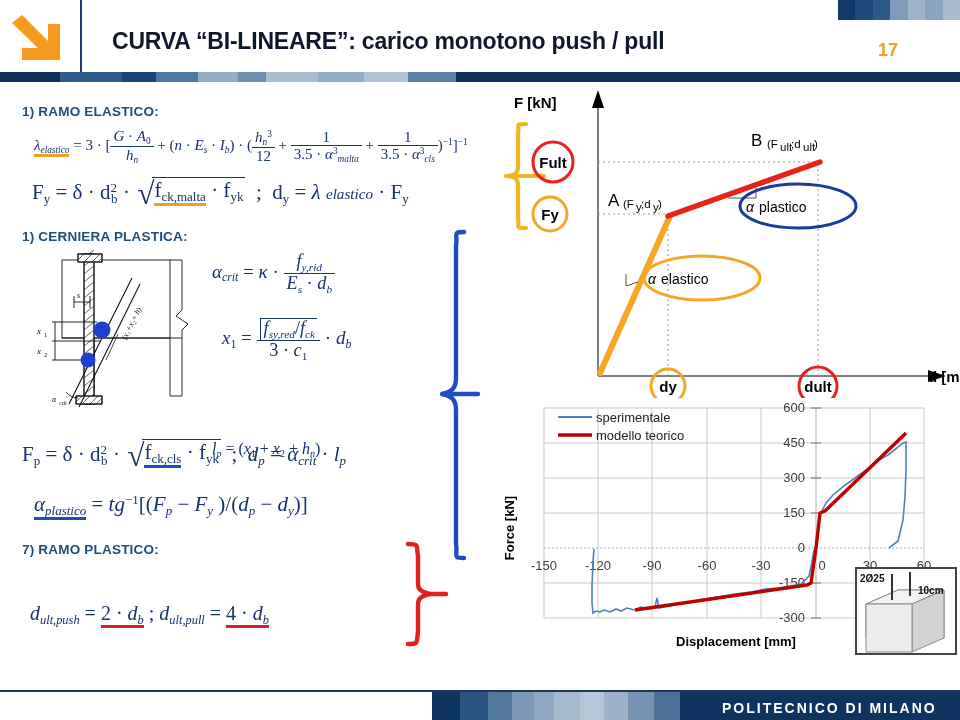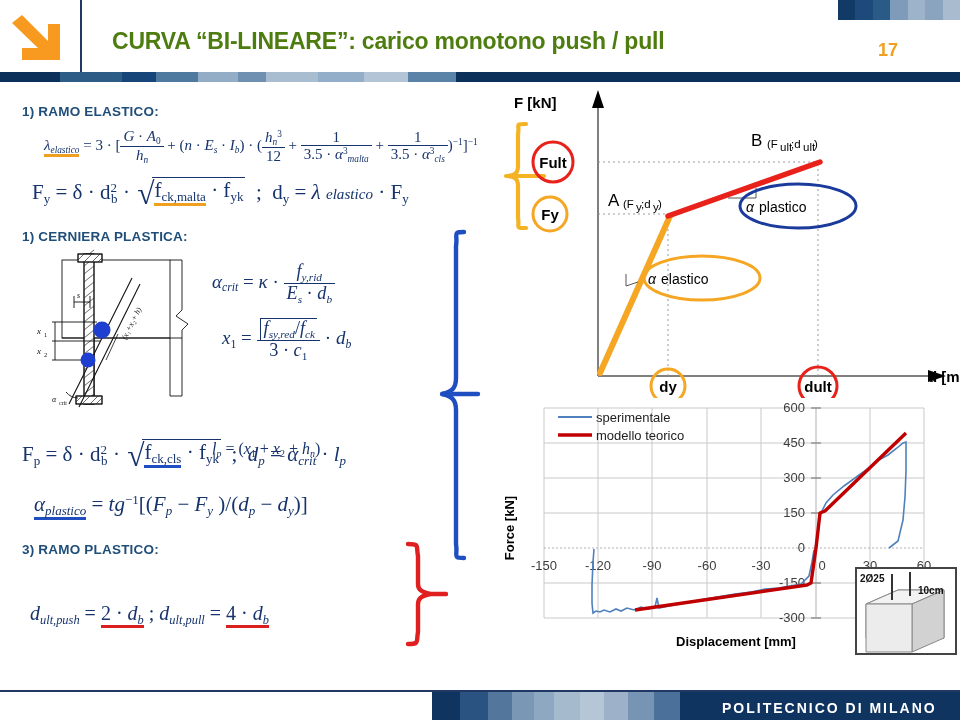--- a/index.html
+++ b/index.html
@@ -10,21 +10,21 @@
   .slide{position:absolute;left:0;top:0;width:960px;height:720px;}
 
   
   .hdr-blocks{position:absolute;top:0;left:820px;width:140px;height:20px;display:flex;}
   .hdr-blocks i{display:block;height:100%;flex:1;}
 
   .logo-arrow{position:absolute;left:8px;top:14px;width:62px;height:52px;}
   .hdr-divider{position:absolute;left:80px;top:0;width:2px;height:72px;background:#1f3864;}
   .slide-title{
     position:absolute;left:112px;top:28px;width:700px;
-    font-size:23px;font-weight:bold;color:#4d7c0f;letter-spacing:-0.2px;white-space:nowrap;
+    font-size:23px;font-weight:bold;color:#0f172a;letter-spacing:-0.2px;white-space:nowrap;
   }
   .slide-number{position:absolute;left:878px;top:40px;font-size:18px;font-weight:bold;color:#f0a020;}
   .hdr-band{position:absolute;left:0;top:72px;width:960px;height:10px;display:flex;background:#0f3460;}
   .hdr-band i{display:block;height:100%;}
 
   
   .sec-label{
     position:absolute;font-size:13.5px;font-weight:bold;color:#1f4e79;
     white-space:nowrap;letter-spacing:0.2px;
   }
@@ -111,21 +111,21 @@
     <i style="width:28px;background:#6f90b0"></i>
     <i style="width:52px;background:#a8bdd0"></i>
     <i style="width:46px;background:#93aec8"></i>
     <i style="width:44px;background:#b2c4d5"></i>
     <i style="width:48px;background:#5b83a8"></i>
     <i style="width:504px;background:#0b3059"></i>
   </div>
 
   <div class="sec-label" style="left:22px;top:104px;">1)   RAMO ELASTICO:</div>
 
-  <div class="math" style="left:34px;top:128px;font-size:15px;line-height:1.0;margin-left:10px;">
+  <div class="math" style="left:34px;top:128px;font-size:15px;line-height:1.0;">
     <span class="ul-orange"><span class="mi">λ</span><span class="sub">elastico</span></span>
     = 3 · [<span class="frac"><span class="num"><span class="mi">G</span> · <span class="mi">A</span><span class="subn">0</span></span><span class="den"><span class="mi">h</span><span class="sub">n</span></span></span>
     + (<span class="mi">n</span> · <span class="mi">E</span><span class="sub">s</span> · <span class="mi">I</span><span class="sub">b</span>) · (<span class="frac"><span class="num"><span class="mi">h</span><span class="sub">n</span><span class="sup">3</span></span><span class="den">12</span></span>
     + <span class="frac"><span class="num">1</span><span class="den">3.5 · <span class="mi">α</span><span class="sup">3</span><span class="sub">malta</span></span></span>
     + <span class="frac"><span class="num">1</span><span class="den">3.5 · <span class="mi">α</span><span class="sup">3</span><span class="sub">cls</span></span></span>)<span class="sup">−1</span>]<span class="sup">−1</span>
   </div>
 
   <div class="math" style="left:32px;top:176px;font-size:21px;">
     F<span class="sub" style="font-style:normal">y</span> = δ · d<span style="font-size:0.62em;position:relative;top:-0.5em">2</span><span class="sub" style="font-style:normal;margin-left:-0.45em">b</span> ·
     <span class="rad"><span class="radsym">√</span><span class="radbar"><span class="ul-orange">f<span class="sub" style="font-style:normal">ck,malta</span></span> · f<span class="sub" style="font-style:normal">yk</span></span></span>
@@ -176,21 +176,21 @@
     <text x="15" y="86" font-size="9" font-style="italic" fill="#111" font-family="Liberation Serif, serif">x</text>
     <text x="22" y="89" font-size="6.5" fill="#111" font-family="Liberation Serif, serif">1</text>
     <text x="15" y="106" font-size="9" font-style="italic" fill="#111" font-family="Liberation Serif, serif">x</text>
     <text x="22" y="109" font-size="6.5" fill="#111" font-family="Liberation Serif, serif">2</text>
     <text x="55" y="50" font-size="8" font-style="italic" fill="#111" font-family="Liberation Serif, serif">s</text>
     <text x="30" y="154" font-size="8" font-style="italic" fill="#111" font-family="Liberation Serif, serif">α</text>
     <text x="37" y="157" font-size="6" fill="#111" font-family="Liberation Serif, serif">crit</text>
     <text transform="translate(104,92) rotate(-63)" font-size="8" font-style="italic" fill="#111" font-family="Liberation Serif, serif">(x₁+x₂+ h)</text>
   </svg>
 
-  <div class="math" style="left:212px;top:262px;font-size:19px;">
+  <div class="math" style="left:212px;top:252px;font-size:19px;">
     <span class="mi">α</span><span class="sub">crit</span> = <span class="mi">κ</span> ·
     <span class="frac" style="font-size:0.96em;"><span class="num"><span class="mi">f</span><span class="sub">y,rid</span></span><span class="den"><span class="mi">E</span><span class="sub">s</span> · <span class="mi">d</span><span class="sub">b</span></span></span>
   </div>
 
   <div class="math" style="left:222px;top:318px;font-size:19px;">
     <span class="mi">x</span><span class="subn">1</span> =
     <span class="frac" style="font-size:0.96em;"><span class="num"><span style="border-left:1.3px solid #16336b;border-top:1.3px solid #16336b;padding:0 2px 0 3px;display:inline-block;"><span class="mi">f</span><span class="sub">sy,red</span>/<span class="mi">f</span><span class="sub">ck</span></span></span><span class="den">3 · <span class="mi">c</span><span class="subn">1</span></span></span>
     · <span class="mi">d</span><span class="sub">b</span>
   </div>
 
@@ -202,21 +202,21 @@
     F<span class="sub" style="font-style:normal">p</span> = δ · d<span style="font-size:0.62em;position:relative;top:-0.5em">2</span><span class="sub" style="font-style:normal;margin-left:-0.45em">b</span> ·
     <span class="rad"><span class="radsym">√</span><span class="radbar"><span class="ul-blue">f<span class="sub" style="font-style:normal">ck,cls</span></span> · f<span class="sub" style="font-style:normal">yk</span></span></span>
     &nbsp;;&nbsp; <span class="mi">d</span><span class="sub">p</span> = <span class="mi">α</span><span class="sub">crit</span> · <span class="mi">l</span><span class="sub">p</span>
   </div>
 
   <div class="math" style="left:34px;top:492px;font-size:21px;">
     <span class="ul-blue"><span class="mi">α</span><span class="sub">plastico</span></span> =
     <span class="mi">tg</span><span class="sup">−1</span>[(<span class="mi">F</span><span class="sub">p</span> − <span class="mi">F</span><span class="sub">y</span> )/(<span class="mi">d</span><span class="sub">p</span> − <span class="mi">d</span><span class="sub">y</span>)]
   </div>
 
-  <div class="sec-label" style="left:22px;top:542px;">3)   RAMO PLASTICO:</div>
+  <div class="sec-label" style="left:22px;top:542px;">7)   RAMO PLASTICO:</div>
 
 
   <div class="math" style="left:30px;top:602px;font-size:20px;">
     <span class="mi">d</span><span class="sub">ult,push</span> = <span class="ul-red">2 · <span class="mi">d</span><span class="sub">b</span></span> ; <span class="mi">d</span><span class="sub">ult,pull</span> = <span class="ul-red">4 · <span class="mi">d</span><span class="sub">b</span></span>
   </div>
 
   <svg class="brace" style="left:492px;top:120px;width:56px;height:112px;" viewBox="0 0 56 112">
     <path d="M34 4 C22 4, 28 4, 26 14 L26 46 C26 54, 22 56, 14 56 C22 56, 26 58, 26 66 L26 98 C28 108, 22 108, 34 108" fill="none" stroke="#f5b324" stroke-width="4.2" stroke-linecap="round"></path>
     <path d="M14 56 L52 56" stroke="#f5b324" stroke-width="4.2" stroke-linecap="round"></path>
   </svg>

